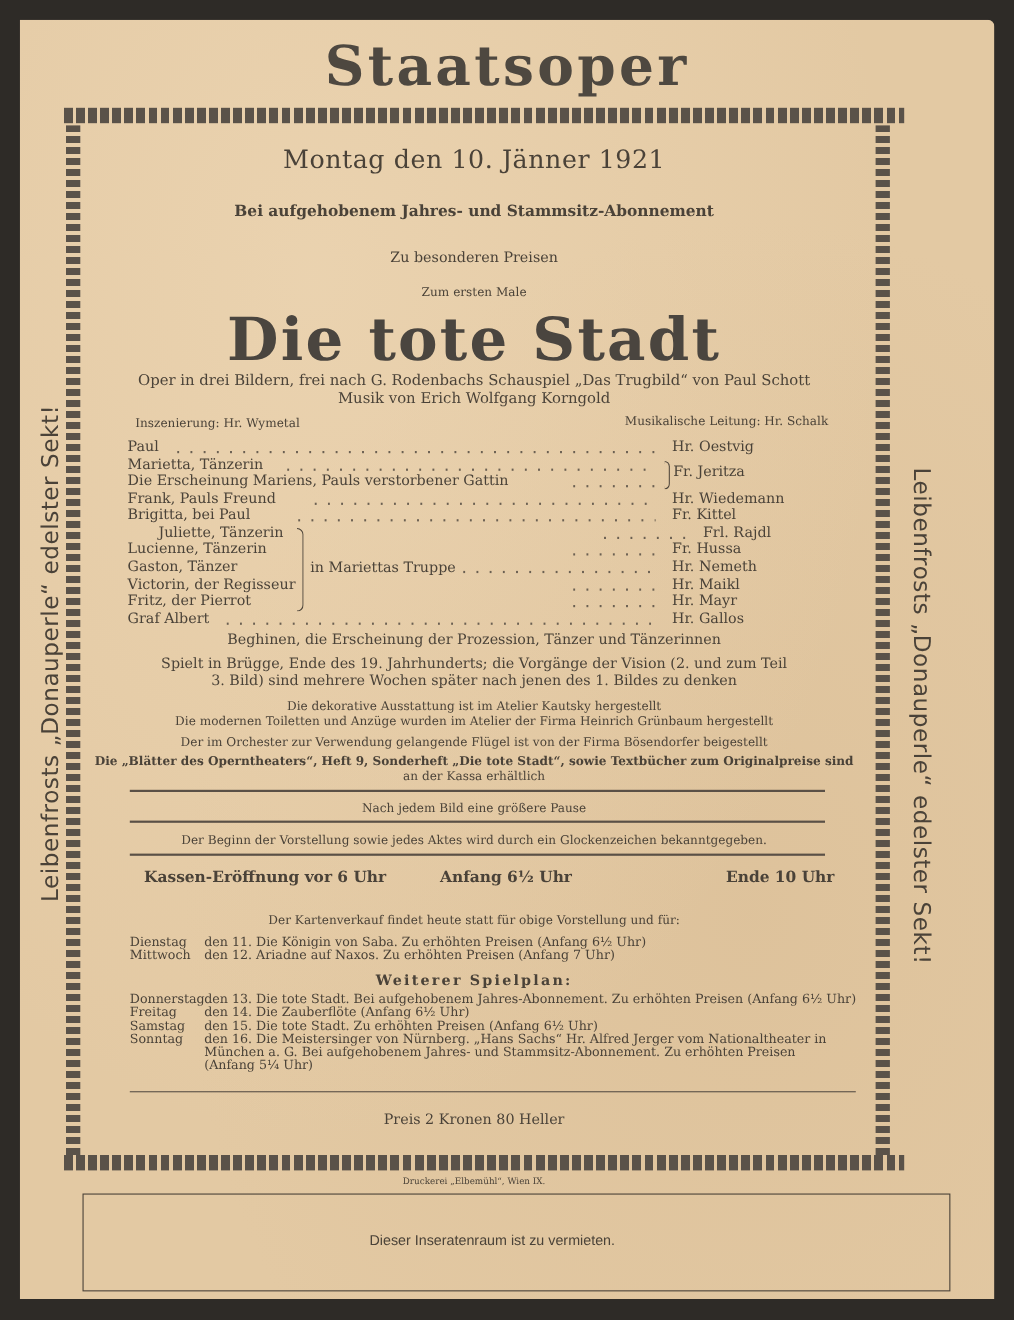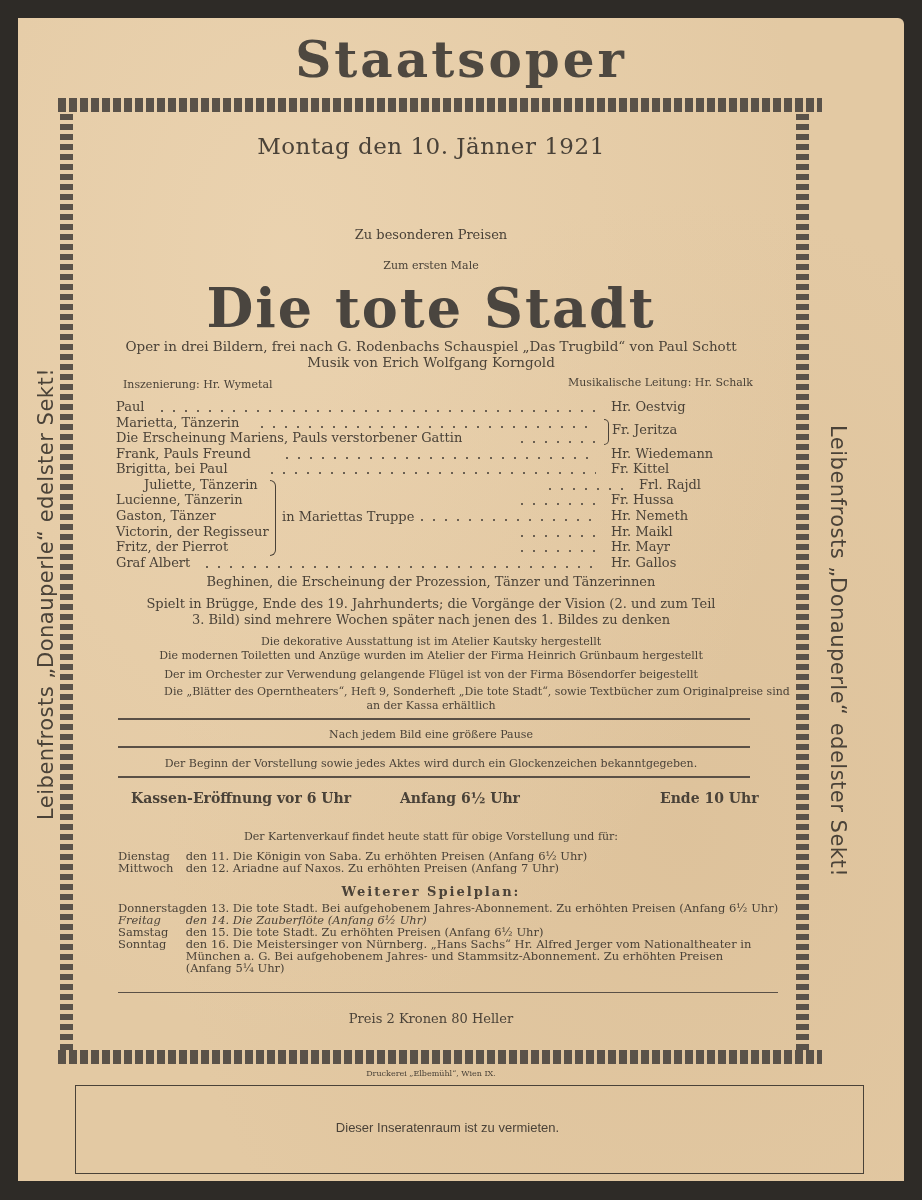--- a/index.html
+++ b/index.html
@@ -87,20 +87,21 @@
 
   <div class="frame-top" style="left:40px; top:80px; width:764px;"></div>
   <div class="frame-bottom" style="left:40px; top:1032px; width:764px;"></div>
   <div class="frame-left" style="left:42px; top:96px; height:936px;"></div>
   <div class="frame-right" style="left:778px; top:96px; height:936px;"></div>
 
   <div class="side-text" style="left:-162px; top:600px; transform: rotate(-90deg); width:380px; text-align:center;">Leibenfrosts „Donauperle“ edelster Sekt!</div>
   <div class="side-text" style="left:630px; top:585px; transform: rotate(90deg); width:380px; text-align:center;">Leibenfrosts „Donauperle“ edelster Sekt!</div>
 
   <div class="abs center date-line" style="left:60px; top:115px; width:706px;">Montag den 10. Jänner 1921</div>
+  <div class="abs center bold-line" style="left:60px; top:166px; width:706px;">Bei aufgehobenem Jahres- und Stammsitz-Abonnement</div>
   <div class="abs center small-line" style="left:60px; top:209px; width:706px;">Zu besonderen Preisen</div>
   <div class="abs center tiny-line" style="left:60px; top:241px; width:706px;">Zum ersten Male</div>
 
   <div class="abs center opera-title" style="left:60px; top:258px; width:706px;">Die tote Stadt</div>
   <div class="abs center sub" style="left:60px; top:320px; width:706px;">Oper in drei Bildern, frei nach G. Rodenbachs Schauspiel „Das Trugbild“ von Paul Schott</div>
   <div class="abs center sub" style="left:60px; top:336px; width:706px;">Musik von Erich Wolfgang Korngold</div>
   <div class="abs tiny-line" style="left:105px; top:360px;">Inszenierung: Hr. Wymetal</div>
   <div class="abs tiny-line" style="left:550px; top:358px;">Musikalische Leitung: Hr. Schalk</div>
 
   <div>
@@ -164,21 +165,21 @@
     <div class="bracket" style="left:252px; top:462px; width:5px; height:74px;"></div>
     <div class="abs small-line" style="left:264px; top:491px;">in Mariettas Truppe</div>
   </div>
 
   <div class="abs center small-line" style="left:60px; top:556px; width:706px;">Beghinen, die Erscheinung der Prozession, Tänzer und Tänzerinnen</div>
   <div class="abs center small-line" style="left:60px; top:578px; width:706px;">Spielt in Brügge, Ende des 19. Jahrhunderts; die Vorgänge der Vision (2. und zum Teil</div>
   <div class="abs center small-line" style="left:60px; top:594px; width:706px;">3. Bild) sind mehrere Wochen später nach jenen des 1. Bildes zu denken</div>
   <div class="abs center tiny-line" style="left:60px; top:631px; width:706px;">Die modernen Toiletten und Anzüge wurden im Atelier der Firma Heinrich Grünbaum hergestellt</div>
   <div class="abs center tiny-line" style="left:60px; top:617px; width:706px;">Die dekorative Ausstattung ist im Atelier Kautsky hergestellt</div>
   <div class="abs center tiny-line" style="left:60px; top:650px; width:706px;">Der im Orchester zur Verwendung gelangende Flügel ist von der Firma Bösendorfer beigestellt</div>
-  <div class="abs center tiny-line" style="left:60px; top:667px; width:706px; font-weight:normal;margin-left:46px;">Die „Blätter des Operntheaters“, Heft 9, Sonderheft „Die tote Stadt“, sowie Textbücher zum Originalpreise sind</div>
+  <div class="abs center tiny-line" style="left:60px; top:667px; width:706px; font-weight:bold;">Die „Blätter des Operntheaters“, Heft 9, Sonderheft „Die tote Stadt“, sowie Textbücher zum Originalpreise sind</div>
   <div class="abs center tiny-line" style="left:60px; top:681px; width:706px;">an der Kassa erhältlich</div>
 
   <div class="rule" style="left:100px; top:700px; width:632px;"></div>
   <div class="abs center tiny-line" style="left:60px; top:710px; width:706px;">Nach jedem Bild eine größere Pause</div>
   <div class="rule" style="left:100px; top:728px; width:632px;"></div>
   <div class="abs center tiny-line" style="left:60px; top:739px; width:706px;">Der Beginn der Vorstellung sowie jedes Aktes wird durch ein Glockenzeichen bekanntgegeben.</div>
   <div class="rule" style="left:100px; top:758px; width:632px;"></div>
 
   <div class="abs bold-line" style="left:113px; top:772px;">Kassen-Eröffnung vor 6 Uhr</div>
   <div class="abs bold-line" style="left:382px; top:772px;">Anfang 6½ Uhr</div>
@@ -192,21 +193,21 @@
   <div class="sched-row" style="top:844px; left:100px;">
     <span class="sched-day">Mittwoch</span>
     <span>den 12. Ariadne auf Naxos. Zu erhöhten Preisen (Anfang 7 Uhr)</span>
   </div>
 
   <div class="abs center small-line" style="left:60px; top:866px; width:706px; font-weight:bold; letter-spacing:2px;">Weiterer Spielplan:</div>
   <div class="sched-row" style="top:884px; left:100px;">
     <span class="sched-day">Donnerstag</span>
     <span>den 13. Die tote Stadt. Bei aufgehobenem Jahres-Abonnement. Zu erhöhten Preisen (Anfang 6½ Uhr)</span>
   </div>
-  <div class="sched-row" style="top:896px; left:100px;font-style:italic;">
+  <div class="sched-row" style="top:896px; left:100px;">
     <span class="sched-day">Freitag</span>
     <span>den 14. Die Zauberflöte (Anfang 6½ Uhr)</span>
   </div>
   <div class="sched-row" style="top:908px; left:100px;">
     <span class="sched-day">Samstag</span>
     <span>den 15. Die tote Stadt. Zu erhöhten Preisen (Anfang 6½ Uhr)</span>
   </div>
   <div class="sched-row" style="top:920px; left:100px;">
     <span class="sched-day">Sonntag</span>
     <span>den 16. Die Meistersinger von Nürnberg. „Hans Sachs“ Hr. Alfred Jerger vom Nationaltheater in</span>

